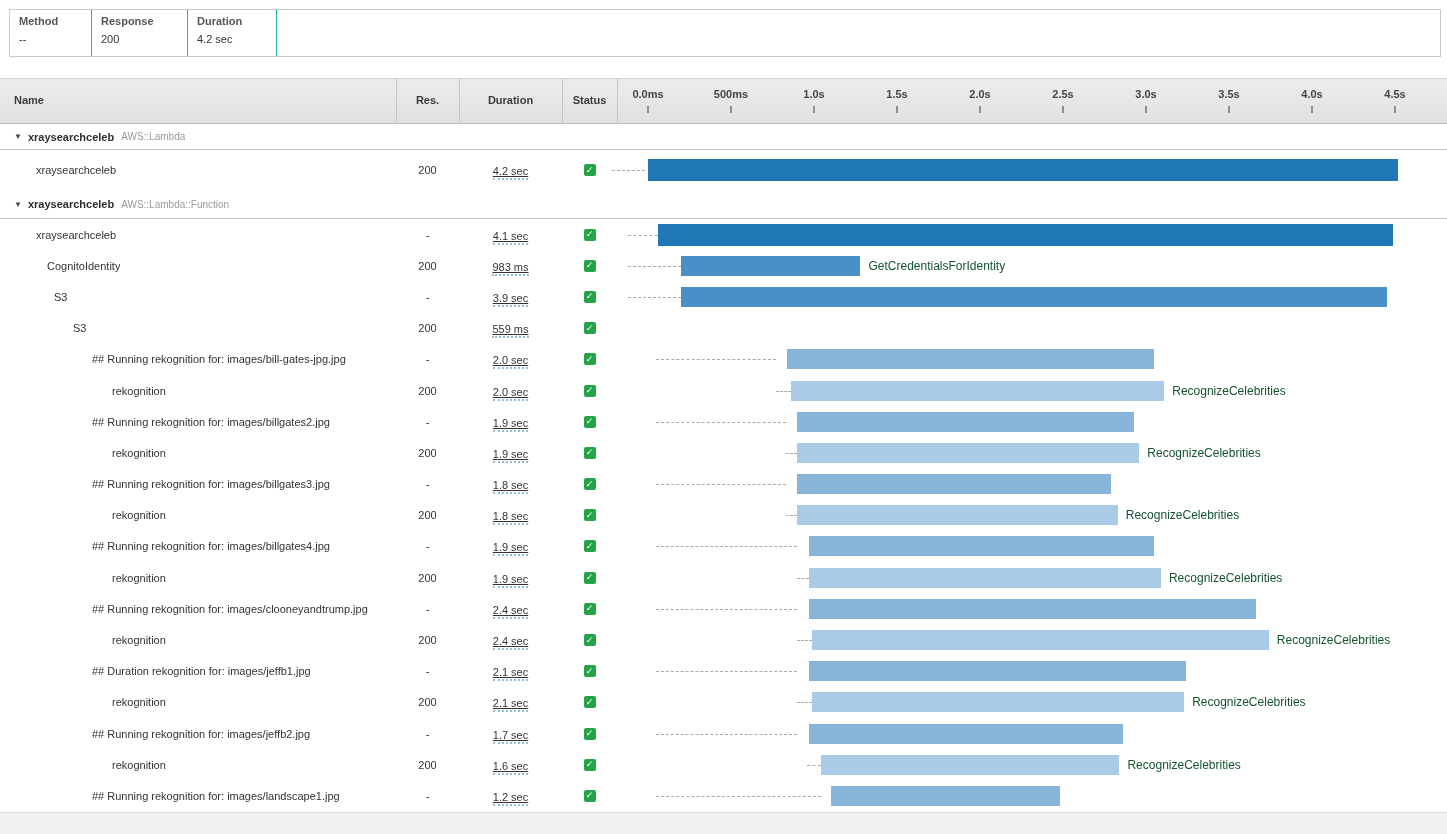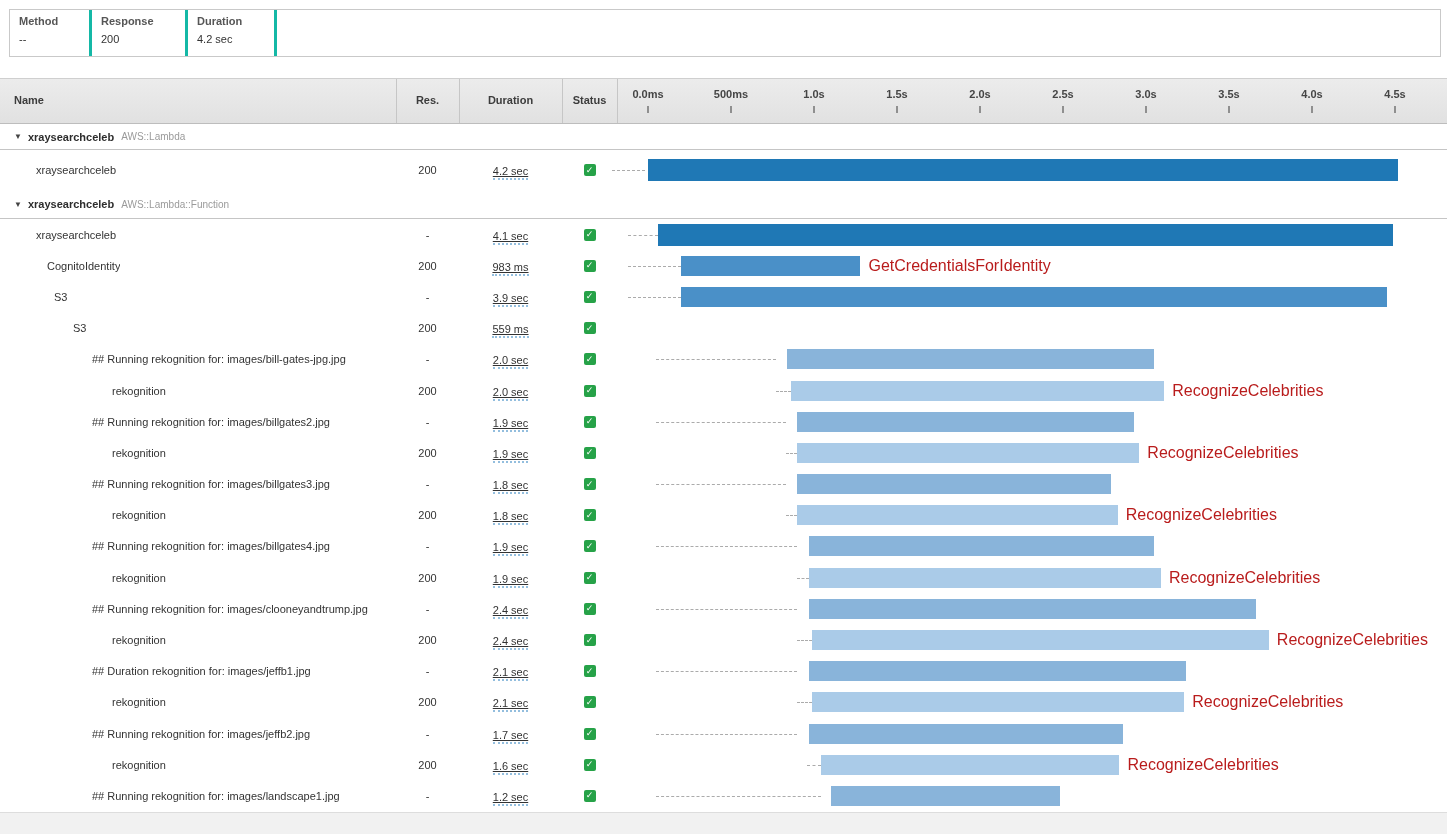--- a/index.html
+++ b/index.html
@@ -2,21 +2,21 @@
 <html><head>
 <meta charset="utf-8">
 <style>
   html,body{margin:0;padding:0;background:#fff;}
   #app{position:relative;width:1447px;height:834px;background:#fff;overflow:hidden;
        font-family:"Liberation Sans","DejaVu Sans",sans-serif;color:#333;}
 
   
   #summary{position:absolute;top:9px;left:9px;width:1432px;height:48px;
            display:flex;border:1px solid #c9c9c9;background:#fff;box-sizing:border-box;}
-  .sum-cell{box-sizing:border-box;border-right:3px solid #14b8a6;padding:5px 0 0 9px;overflow:hidden;}
+  .sum-cell{box-sizing:border-box;border-right:1px solid #14b8a6;padding:5px 0 0 9px;overflow:hidden;}
   .sum-cell:last-child{border-right:none;}
   .sum-label{font-size:11px;color:#565656;font-weight:600;white-space:nowrap;}
   .sum-value{font-size:11px;color:#333;margin-top:6px;white-space:nowrap;}
   .w-method{width:82px;}.w-response{width:96px;}.w-duration{width:89px;}.w-age{width:271px;}.w-id{flex:1;}
 
   
   #grid-header{position:absolute;top:78px;left:0;width:1447px;height:46px;box-sizing:border-box;
      background:linear-gradient(#ececec,#e1e1e1);border-top:1px solid #cfcfcf;border-bottom:1px solid #bdbdbd;}
   .col-sep{position:absolute;top:0;bottom:0;width:1px;background:#c6c6c6;}
   .hdr-label{position:absolute;font-size:11px;font-weight:700;color:#3c3c3c;top:15px;}
@@ -40,21 +40,21 @@
   .cell-dur{position:absolute;left:459px;width:103px;top:50%;transform:translateY(-50%);text-align:center;}
   .durlink{font-size:11px;color:#333;text-decoration:underline;border-bottom:2px dotted #93bede;
            padding-bottom:1px;cursor:pointer;}
   .cell-status{position:absolute;left:562px;width:55px;top:0;bottom:0;
                display:flex;align-items:center;justify-content:center;}
   .okicon{width:12px;height:12px;border-radius:2px;display:flex;align-items:center;justify-content:center;
           color:#fff;font-size:9px;font-weight:700;line-height:1;}
   .tl{position:absolute;left:617px;width:830px;top:0;bottom:0;}
   .bar{position:absolute;height:20px;top:50%;margin-top:-10px;}
   .hdash{position:absolute;top:50%;border-top:1px dashed #ababab;height:0;}
-  .barlabel{position:absolute;top:50%;transform:translateY(-50%);font-size:16px;color:#b91c1c;white-space:nowrap;}
+  .barlabel{position:absolute;top:50%;transform:translateY(-50%);font-size:12px;color:#14532d;white-space:nowrap;}
   #guides{position:absolute;left:617px;top:0;width:830px;height:100%;pointer-events:none;}
   .vguide{position:absolute;width:0;border-left:1px dashed #ababab;}
   #footer-strip{box-sizing:border-box;background:#f1f1f1;border-top:1px solid #ddd;height:23px;}
 </style>
 </head>
 <body>
 
 <div id="app">
 
   <div id="summary">

